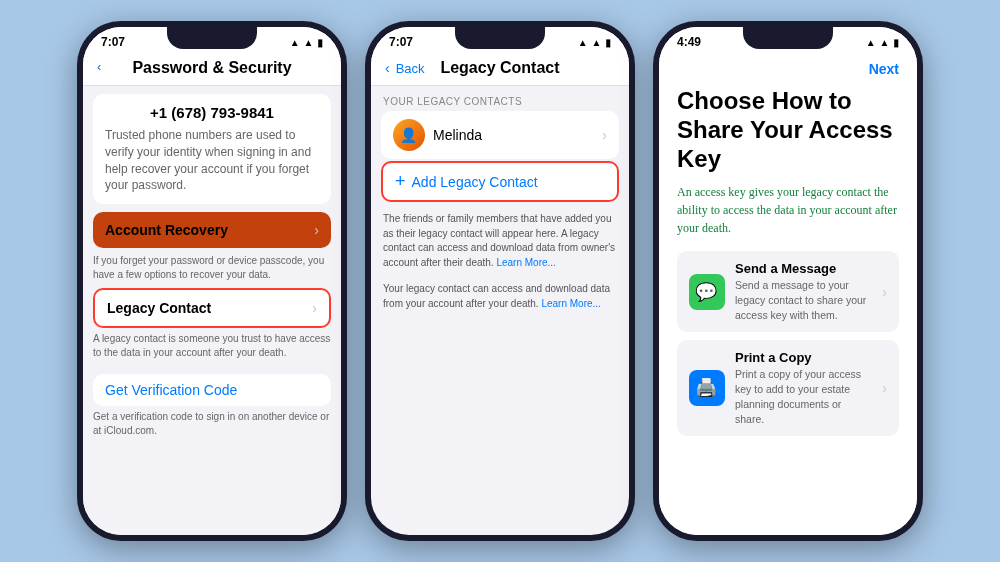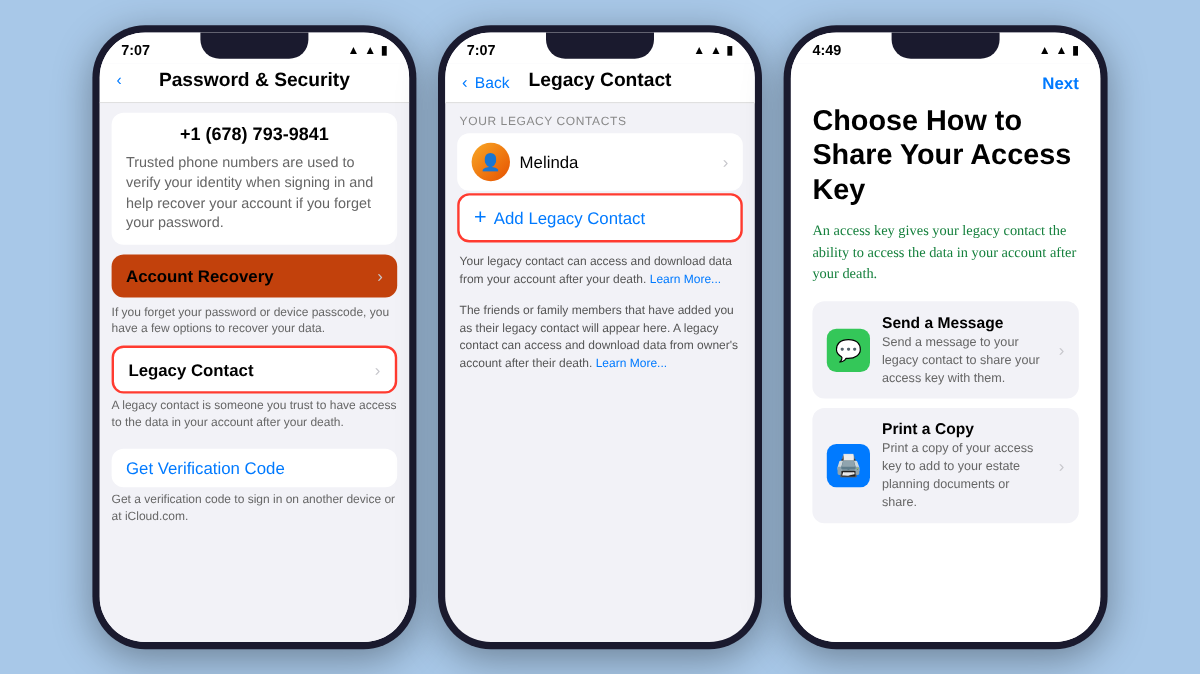--- a/index.html
+++ b/index.html
@@ -417,26 +417,26 @@
         <span class="contact-name">Melinda</span>
         <span class="chevron">›</span>
       </div>
 
       <div class="add-contact-highlighted">
         <span class="add-icon">+</span>
         <span class="add-text">Add Legacy Contact</span>
       </div>
 
       <div class="info-text">
+        <span>The friends or family members that have added you as their legacy contact will appear here. A legacy contact can access and download data from owner's account after their death.</span>
+        <span class="learn-more">Learn More...</span>
+      </div>
+
+      <div class="info-text">
         <span>Your legacy contact can access and download data from your account after your death.</span>
-        <span class="learn-more">Learn More...</span>
-      </div>
-
-      <div class="info-text">
-        <span>The friends or family members that have added you as their legacy contact will appear here. A legacy contact can access and download data from owner's account after their death.</span>
         <span class="learn-more">Learn More...</span>
       </div>
     </div>
   </div>
 </div>
 
 <div class="phone-frame">
   <div class="notch"></div>
   <div class="phone-screen">
 

